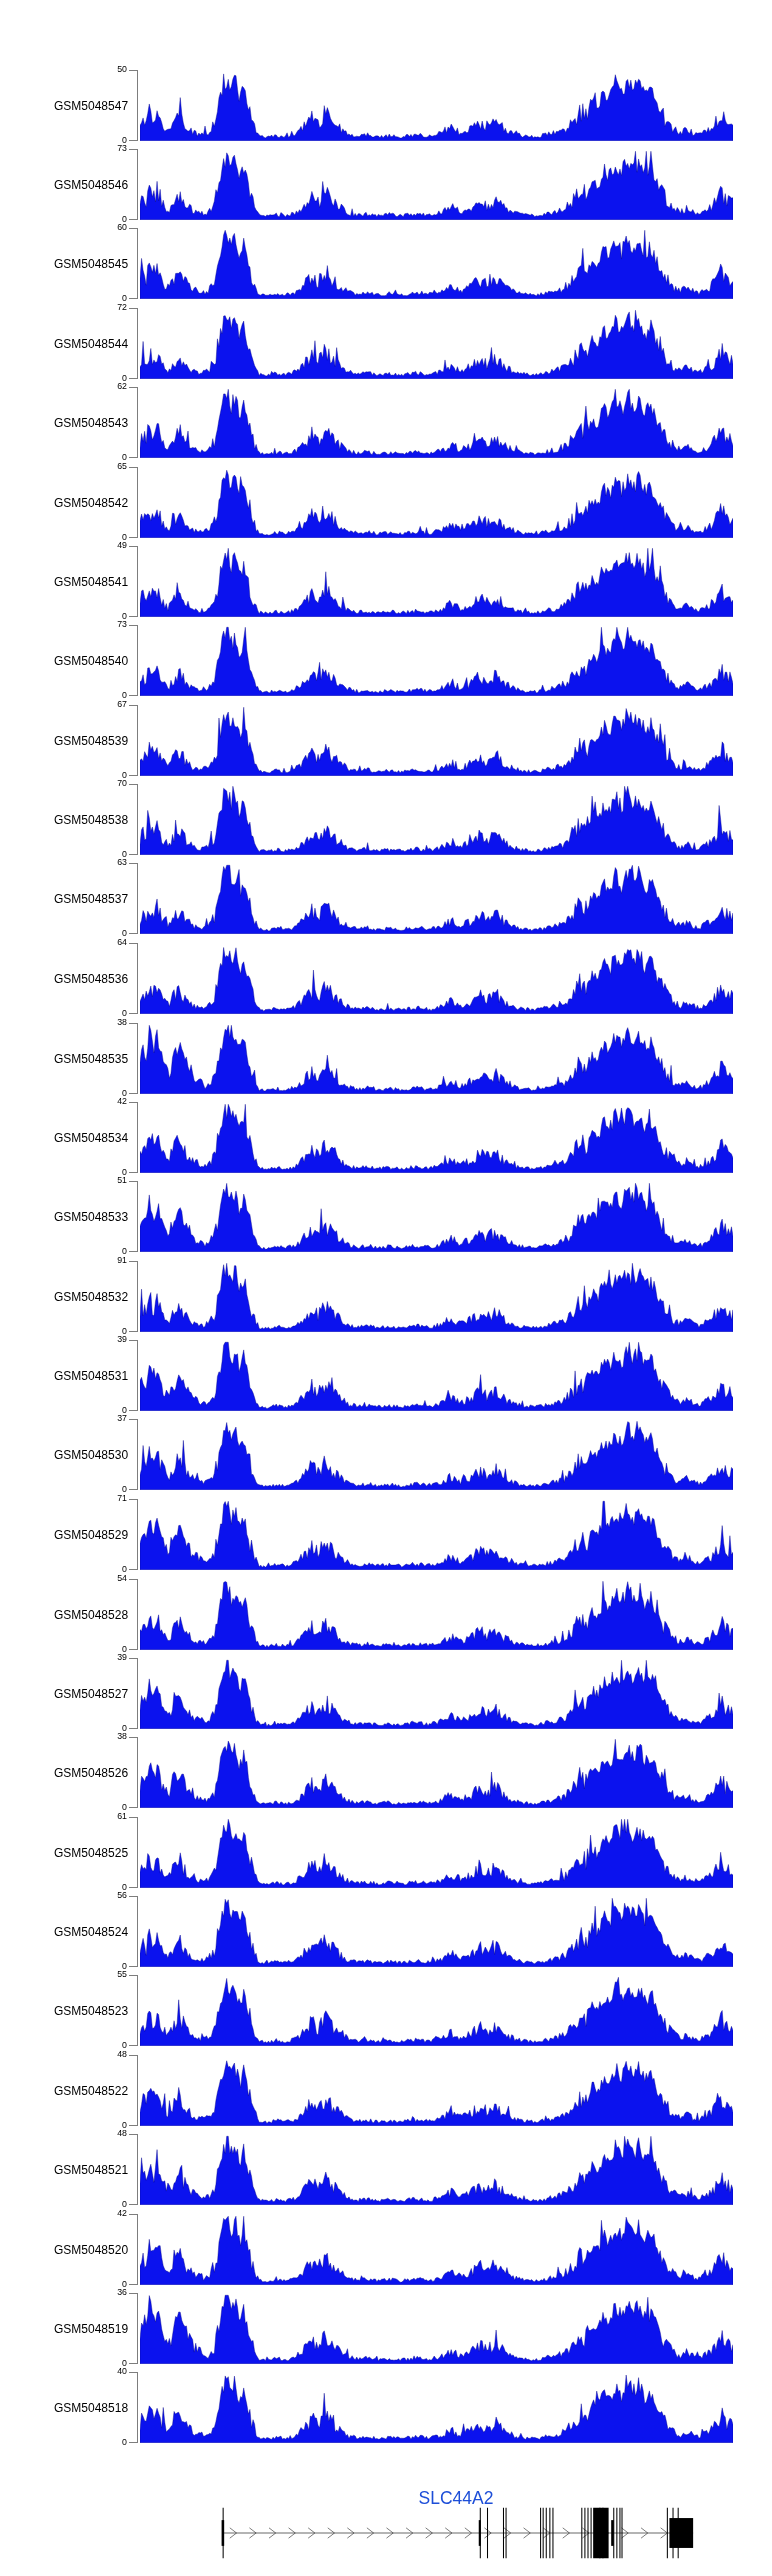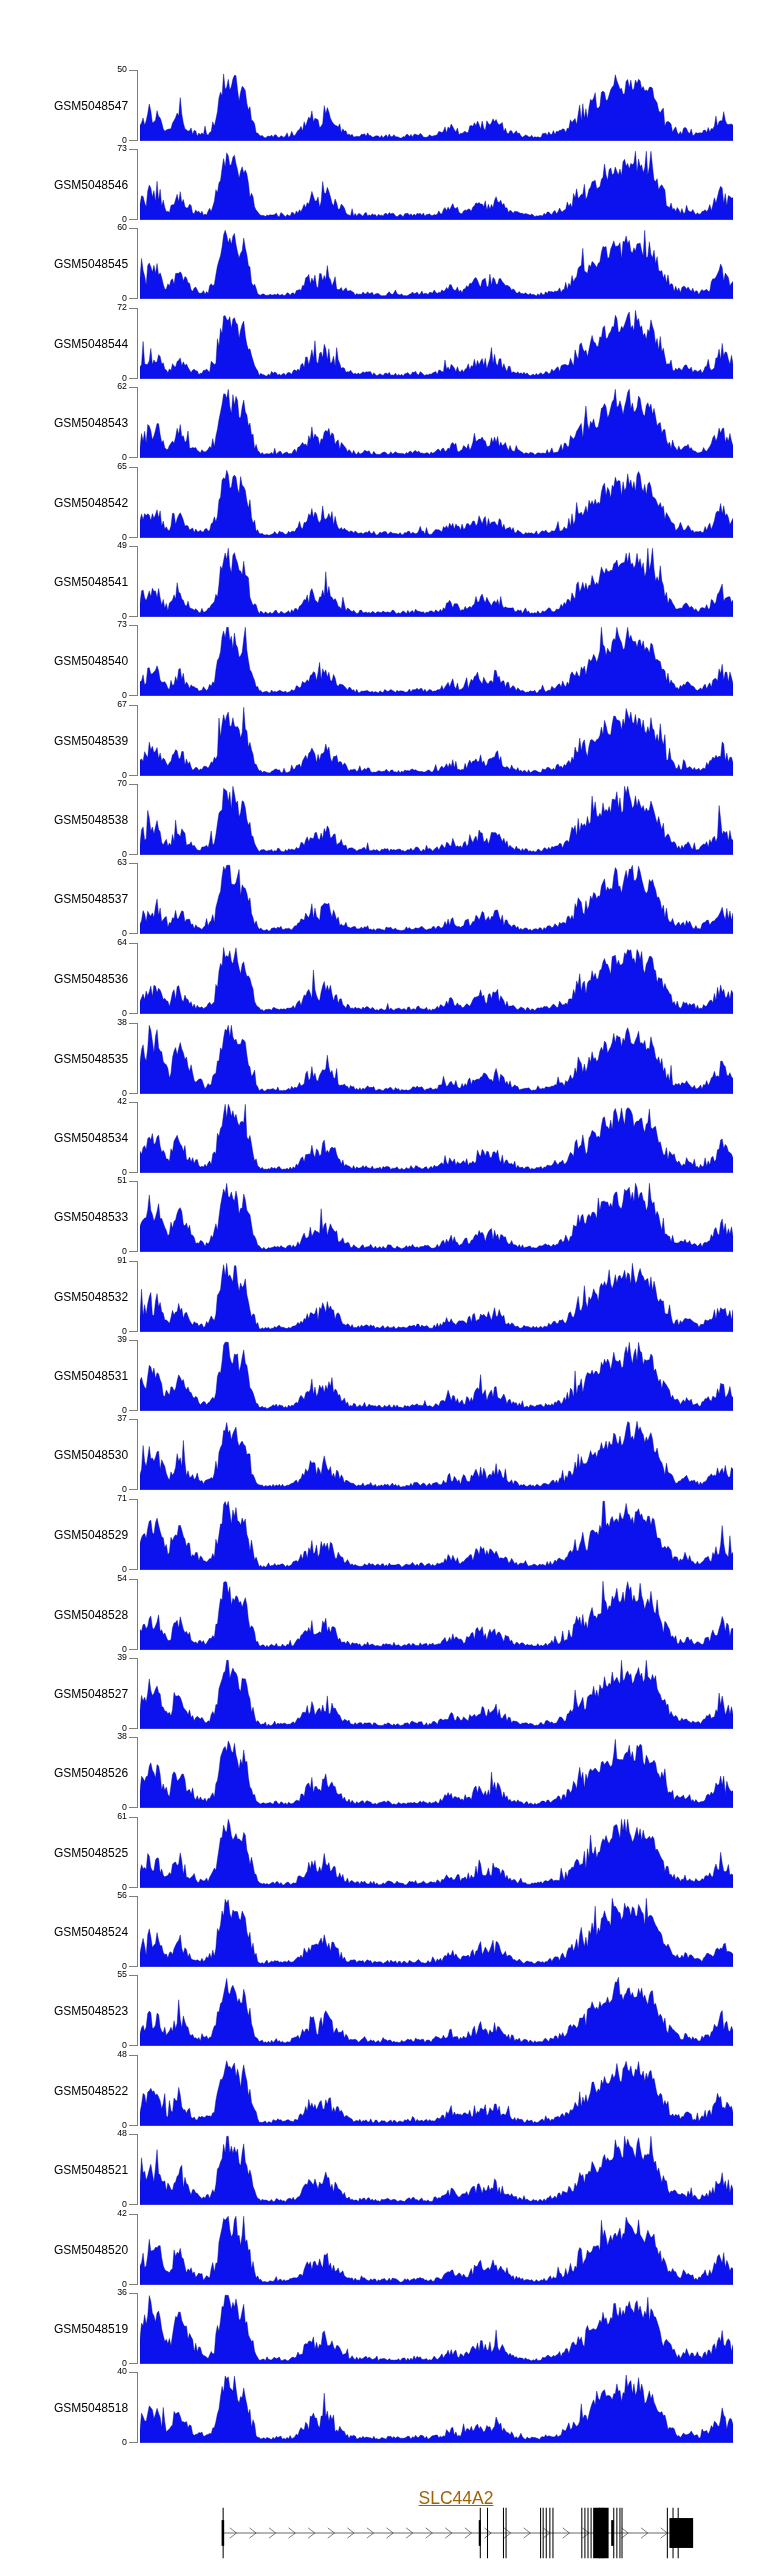--- a/index.html
+++ b/index.html
@@ -7,21 +7,21 @@
   .page{position:absolute;left:0;top:0;width:773px;height:2782px;background:#fff;overflow:hidden;}
   .tracks{position:absolute;left:0;top:0;width:773px;height:2452px;}
   .track{position:absolute;left:0;width:773px;height:71px;}
   .gsm{position:absolute;left:38px;top:0;height:100%;display:flex;align-items:center;font-size:12px;color:#000;margin-left:16px;}
   .vax{position:absolute;left:137px;top:0;width:1px;height:100%;background:#7d7d7d;}
   .tick-top{position:absolute;left:129px;top:0;width:7.7px;height:1px;background:#7d7d7d;}
   .tick-bot{position:absolute;left:129px;bottom:0;width:7.7px;height:1px;background:#7d7d7d;}
   .ymax{position:absolute;left:97px;width:30px;top:-4.6px;text-align:right;font-size:8.8px;line-height:9.3px;}
   .y0{position:absolute;left:97px;width:30px;bottom:-4.6px;text-align:right;font-size:8.8px;line-height:9.3px;}
   .sig{position:absolute;left:140px;top:0;}
-  .gene-label{position:absolute;top:2488px;left:456px;transform:translateX(-50%);font-size:17.5px;color:#a16207;white-space:nowrap;text-decoration:underline;}
+  .gene-label{position:absolute;top:2488px;left:456px;transform:translateX(-50%);font-size:17.5px;color:#1d4ed8;white-space:nowrap;}
   .gene-svg{position:absolute;left:0;top:2504px;}
 </style>
 </head>
 <body>
 
 <div class="page">
   <div class="tracks">
       <div class="track" style="top: 70px;">
         <div class="gsm">GSM5048547</div>
         <div class="ymax">50</div>

